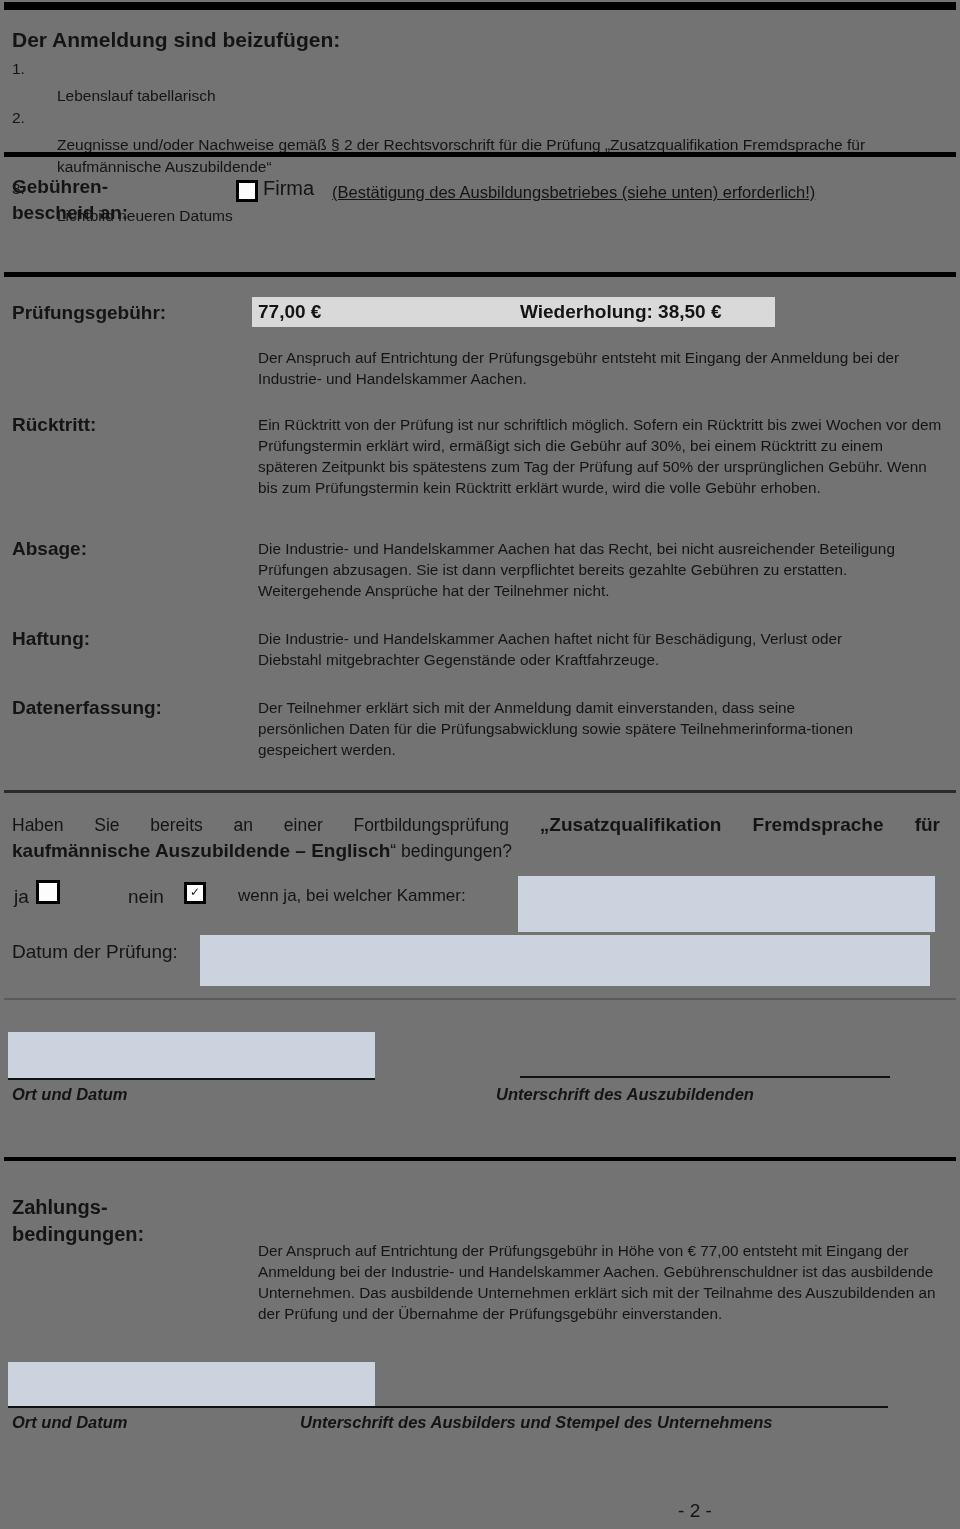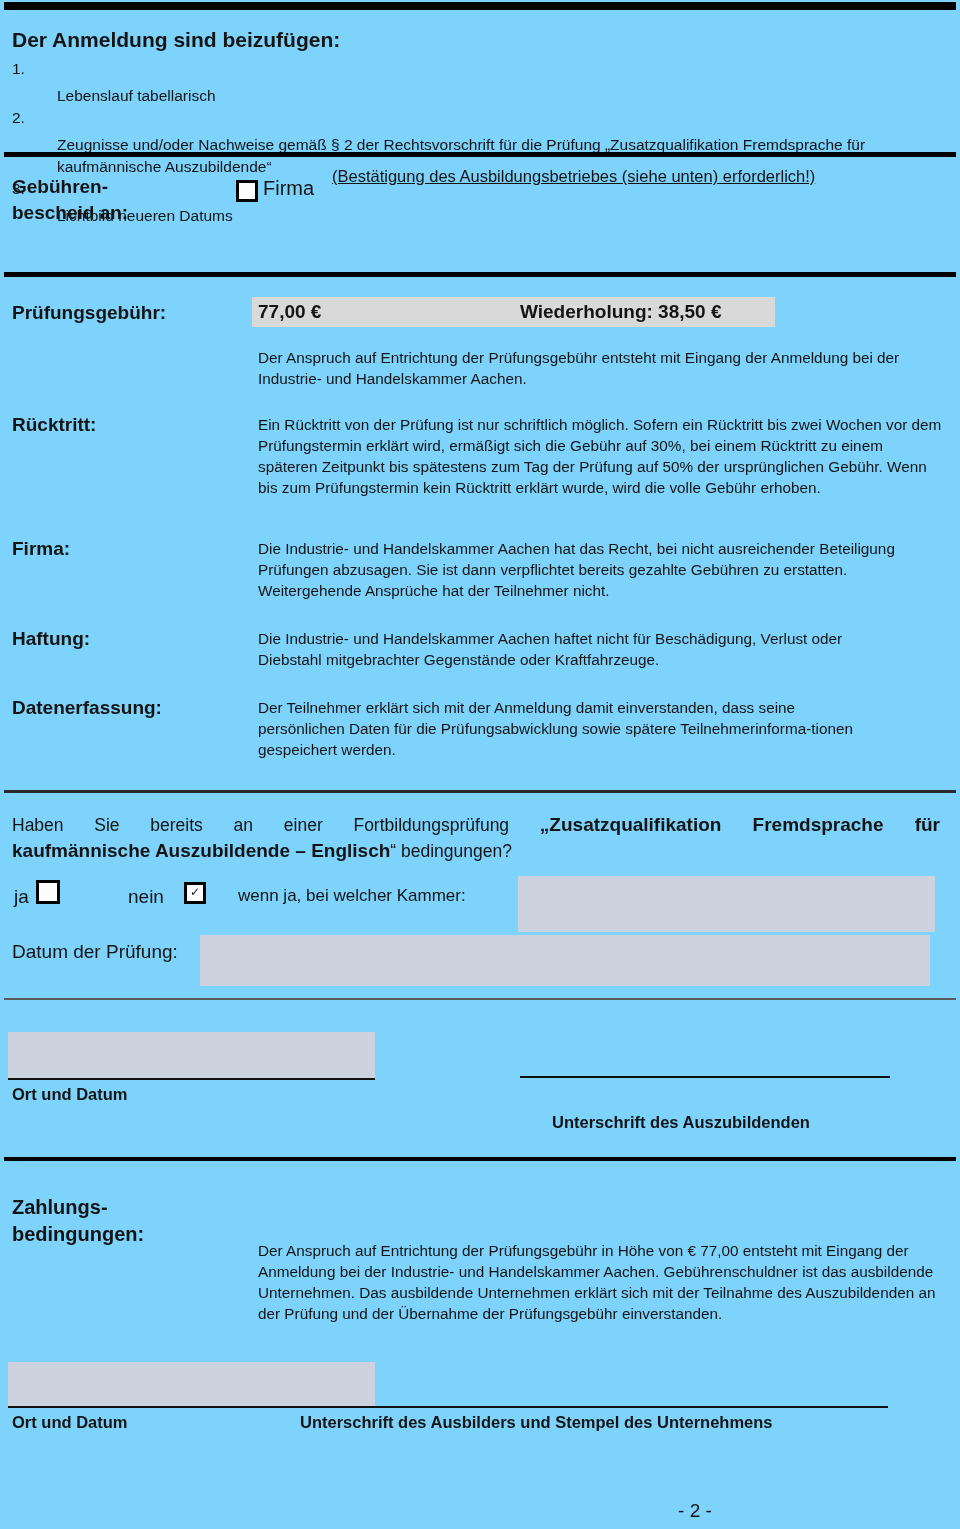--- a/index.html
+++ b/index.html
@@ -1,18 +1,18 @@
 <!DOCTYPE html>
 <html><head>
 <meta charset="utf-8">
 <style>
   html,body{margin:0;padding:0;background:#e8e8e8;}
   .page{
     position:relative;width:960px;height:1529px;margin:0 auto;
-    background:#7dd3fc;color:#141414;overflow:hidden;
+    background:#737373;color:#141414;overflow:hidden;
     font-family:"Liberation Sans","DejaVu Sans",sans-serif;
   }
   .abs{position:absolute;}
   
   .bar-top{left:4px;top:2px;width:952px;height:8px;background:#000;}
   .rule{left:4px;width:952px;background:#000;}
   .rule-1{top:152px;height:5px;}
   .rule-2{top:272px;height:5px;}
   .rule-3{top:790px;height:3px;background:#2b2b2b;}
   .rule-4{top:998px;height:2px;background:#5a5a5a;}
@@ -22,21 +22,21 @@
   .sec-label{left:12px;font-size:19px;font-weight:bold;line-height:26px;}
   
   .att-list{left:12px;top:58px;width:924px;font-size:15.5px;line-height:22px;}
   .att-item{display:flex;}
   .att-num{width:45px;flex:0 0 45px;}
   .att-text{width:879px;margin-top:27px;}
   
   .cb{box-sizing:border-box;border:3px solid #000;background:#fcfcfc;}
   .firma-cb{left:236px;top:180px;width:22px;height:22px;}
   .firma-label{left:263px;top:177px;font-size:20px;}
-  .firma-note{left:332px;top:167px;font-size:16.5px;text-decoration:underline;text-align:center;}
+  .firma-note{left:332px;top:183px;font-size:16.5px;text-decoration:underline;text-align:center;}
   
   .fee-band{left:252px;top:297px;width:523px;height:30px;background:#d9d9d9;}
   .fee-amount{left:258px;top:301px;font-size:19px;font-weight:bold;}
   .fee-repeat{left:520px;top:301px;font-size:19px;font-weight:bold;}
   
   .para{left:258px;font-size:15.3px;line-height:21px;}
   .p-feenote{top:347px;width:680px;}
   .p-ruecktritt{top:414px;width:688px;}
   .p-absage{top:538px;width:655px;}
   .p-haftung{top:628px;width:625px;}
@@ -61,23 +61,23 @@
            text-align:center;line-height:14px;font-weight:bold;}
   .kammer-label{left:238px;top:886px;font-size:17px;}
   .field{background:#cdd3de;}
   .kammer-field{left:518px;top:876px;width:417px;height:56px;}
   .datum-label{left:12px;top:941px;font-size:19px;}
   .datum-field{left:200px;top:935px;width:730px;height:51px;}
   
   .sig1-box{left:8px;top:1032px;width:367px;height:46px;}
   .sig1-line-left{left:8px;top:1078px;width:367px;height:2px;background:#111;}
   .sig1-line-right{left:520px;top:1076px;width:370px;height:2px;background:#111;}
-  .sig-label{font-size:16.5px;font-weight:bold;}
+  .sig-label{font-size:16.5px;font-weight:bold;font-style:italic;}
   .sig1-ort{left:12px;top:1085px;}
-  .sig1-unt{left:552px;top:1085px;margin-top:28px;}
+  .sig1-unt{left:496px;top:1085px;}
   
   .sig2-box{left:8px;top:1362px;width:367px;height:44px;}
   .sig2-line{left:8px;top:1406px;width:880px;height:2px;background:#111;}
   .sig2-ort{left:12px;top:1413px;}
   .sig2-unt{left:300px;top:1413px;}
   
   .footer{left:645px;top:1500px;width:100px;font-size:19px;text-align:center;}
 </style>
 </head>
 <body>
@@ -116,21 +116,21 @@
 
   <div class="abs sec-label l-fee">Prüfungsgebühr:</div>
   <div class="abs fee-band"></div>
   <span class="abs fee-amount">77,00 €</span>
   <span class="abs fee-repeat">Wiederholung: 38,50 €</span>
   <div class="abs para p-feenote">Der Anspruch auf Entrichtung der Prüfungsgebühr entsteht mit Eingang der Anmeldung bei der Industrie- und Handelskammer Aachen.</div>
 
   <div class="abs sec-label l-ruecktritt">Rücktritt:</div>
   <div class="abs para p-ruecktritt">Ein Rücktritt von der Prüfung ist nur schriftlich möglich. Sofern ein Rücktritt bis zwei Wochen vor dem Prüfungstermin erklärt wird, ermäßigt sich die Gebühr auf 30%, bei einem Rücktritt zu einem späteren Zeitpunkt bis spätestens zum Tag der Prüfung auf 50% der ursprünglichen Gebühr. Wenn bis zum Prüfungstermin kein Rücktritt erklärt wurde, wird die volle Gebühr erhoben.</div>
 
-  <div class="abs sec-label l-absage">Firma:</div>
+  <div class="abs sec-label l-absage">Absage:</div>
   <div class="abs para p-absage">Die Industrie- und Handelskammer Aachen hat das Recht, bei nicht ausreichender Beteiligung Prüfungen abzusagen. Sie ist dann verpflichtet bereits gezahlte Gebühren zu erstatten. Weitergehende Ansprüche hat der Teilnehmer nicht.</div>
 
   <div class="abs sec-label l-haftung">Haftung:</div>
   <div class="abs para p-haftung">Die Industrie- und Handelskammer Aachen haftet nicht für Beschädigung, Verlust oder Diebstahl mitgebrachter Gegenstände oder Kraftfahrzeuge.</div>
 
   <div class="abs sec-label l-daten">Datenerfassung:</div>
   <div class="abs para p-daten">Der Teilnehmer erklärt sich mit der Anmeldung damit einverstanden, dass seine persönlichen Daten für die Prüfungsabwicklung sowie spätere Teilnehmerinforma-tionen gespeichert werden.</div>
 
   <div class="abs rule rule-3"></div>
 

